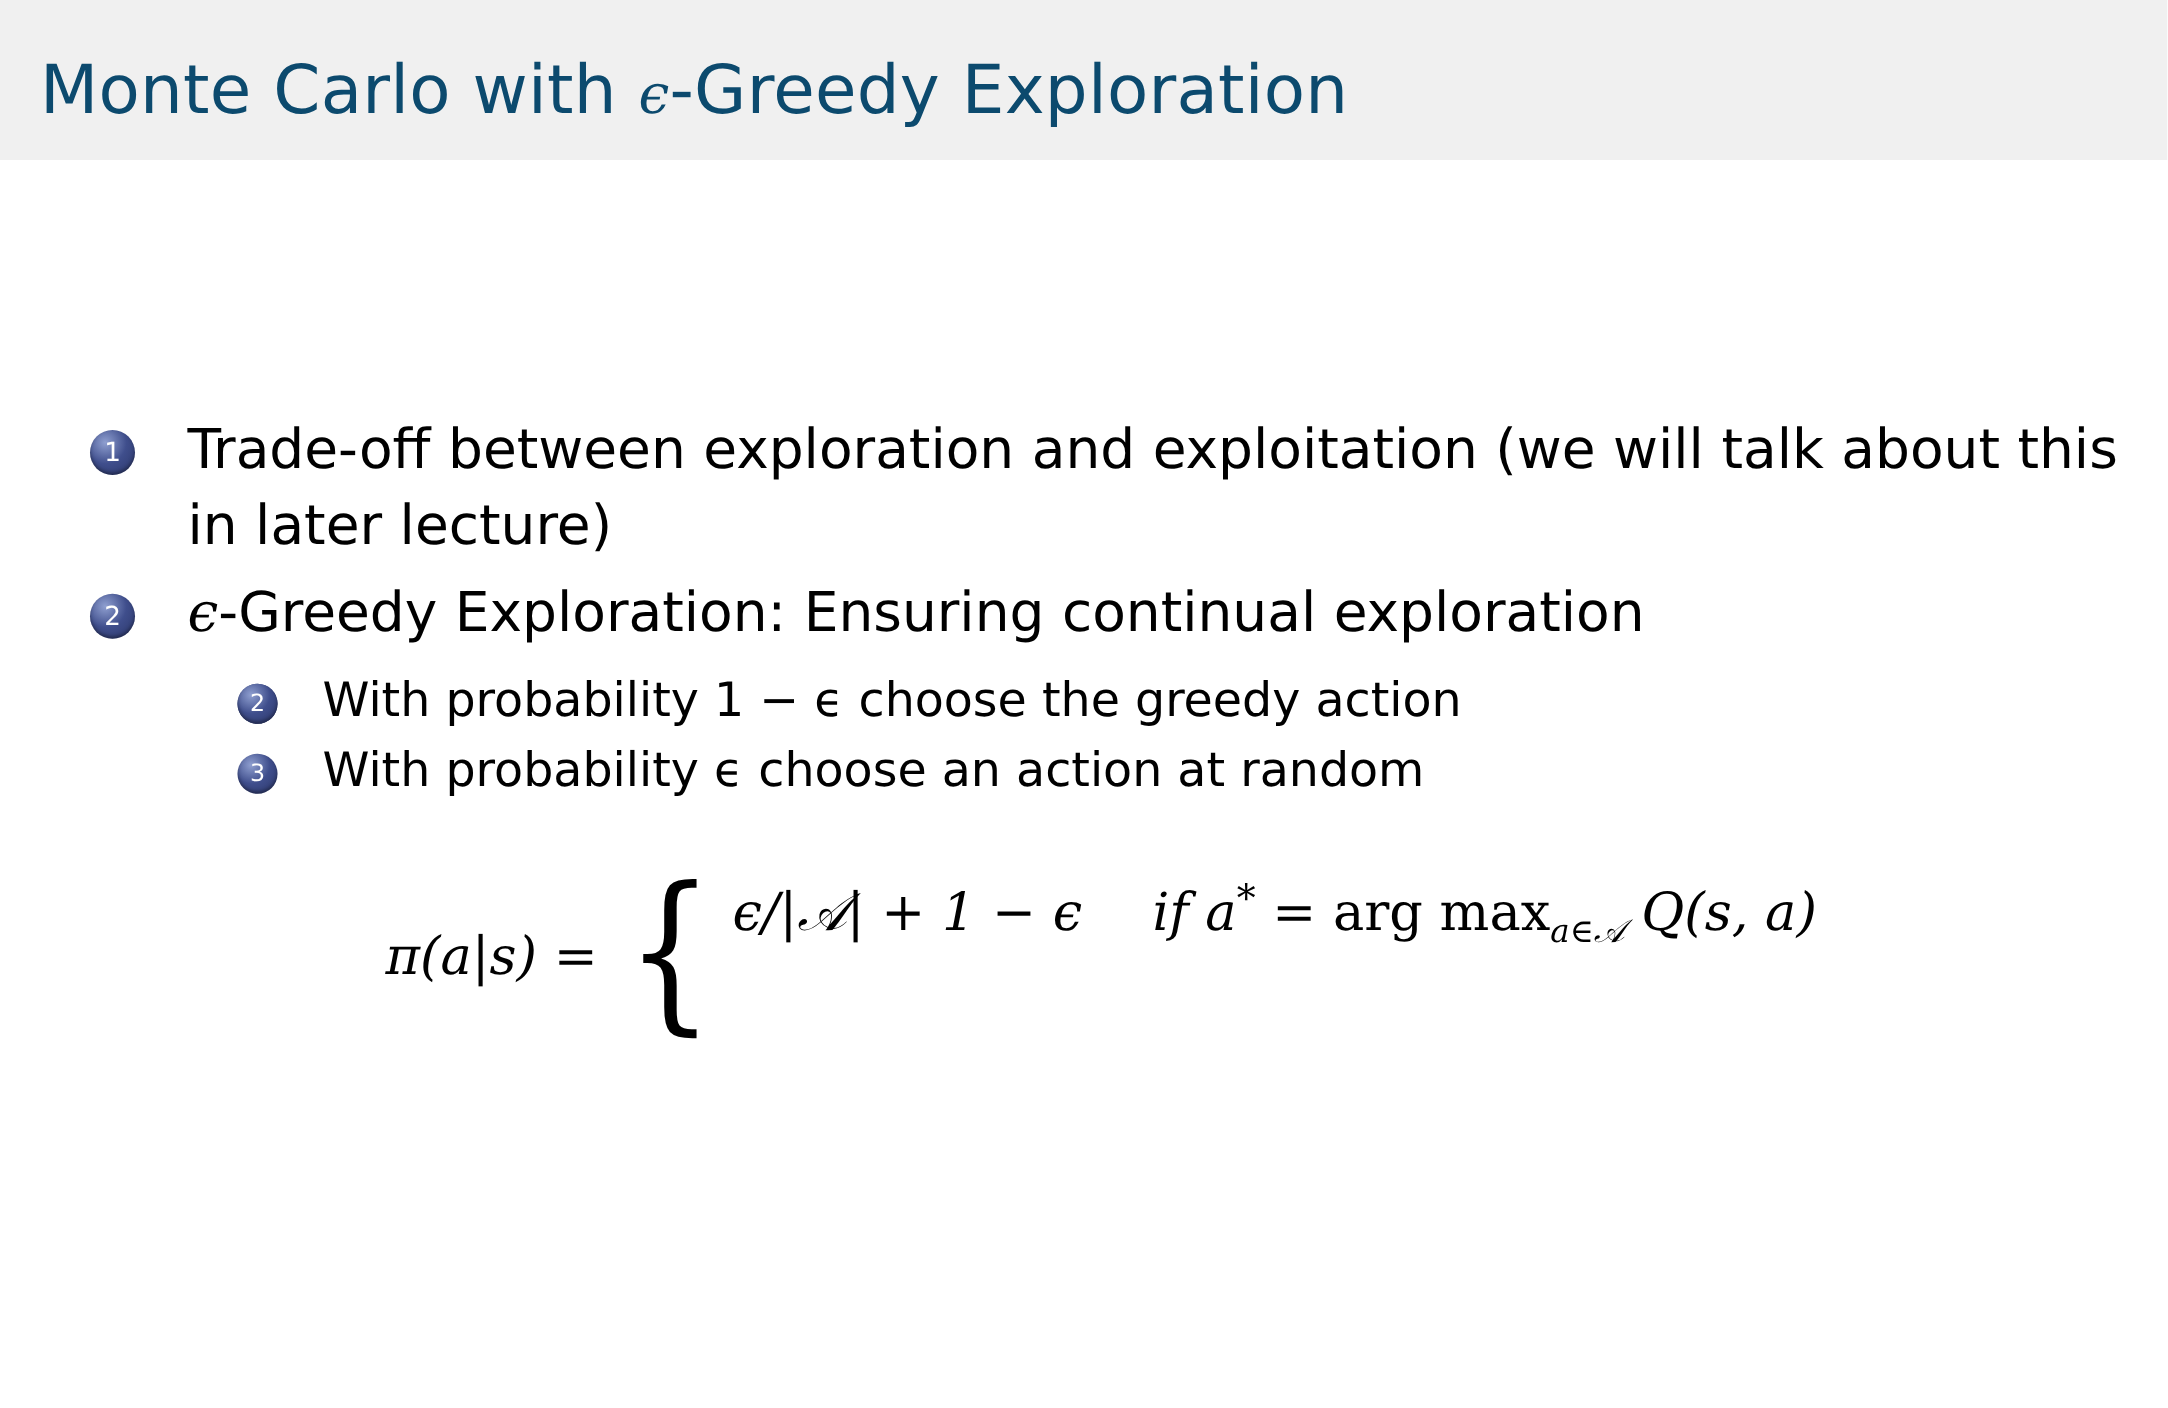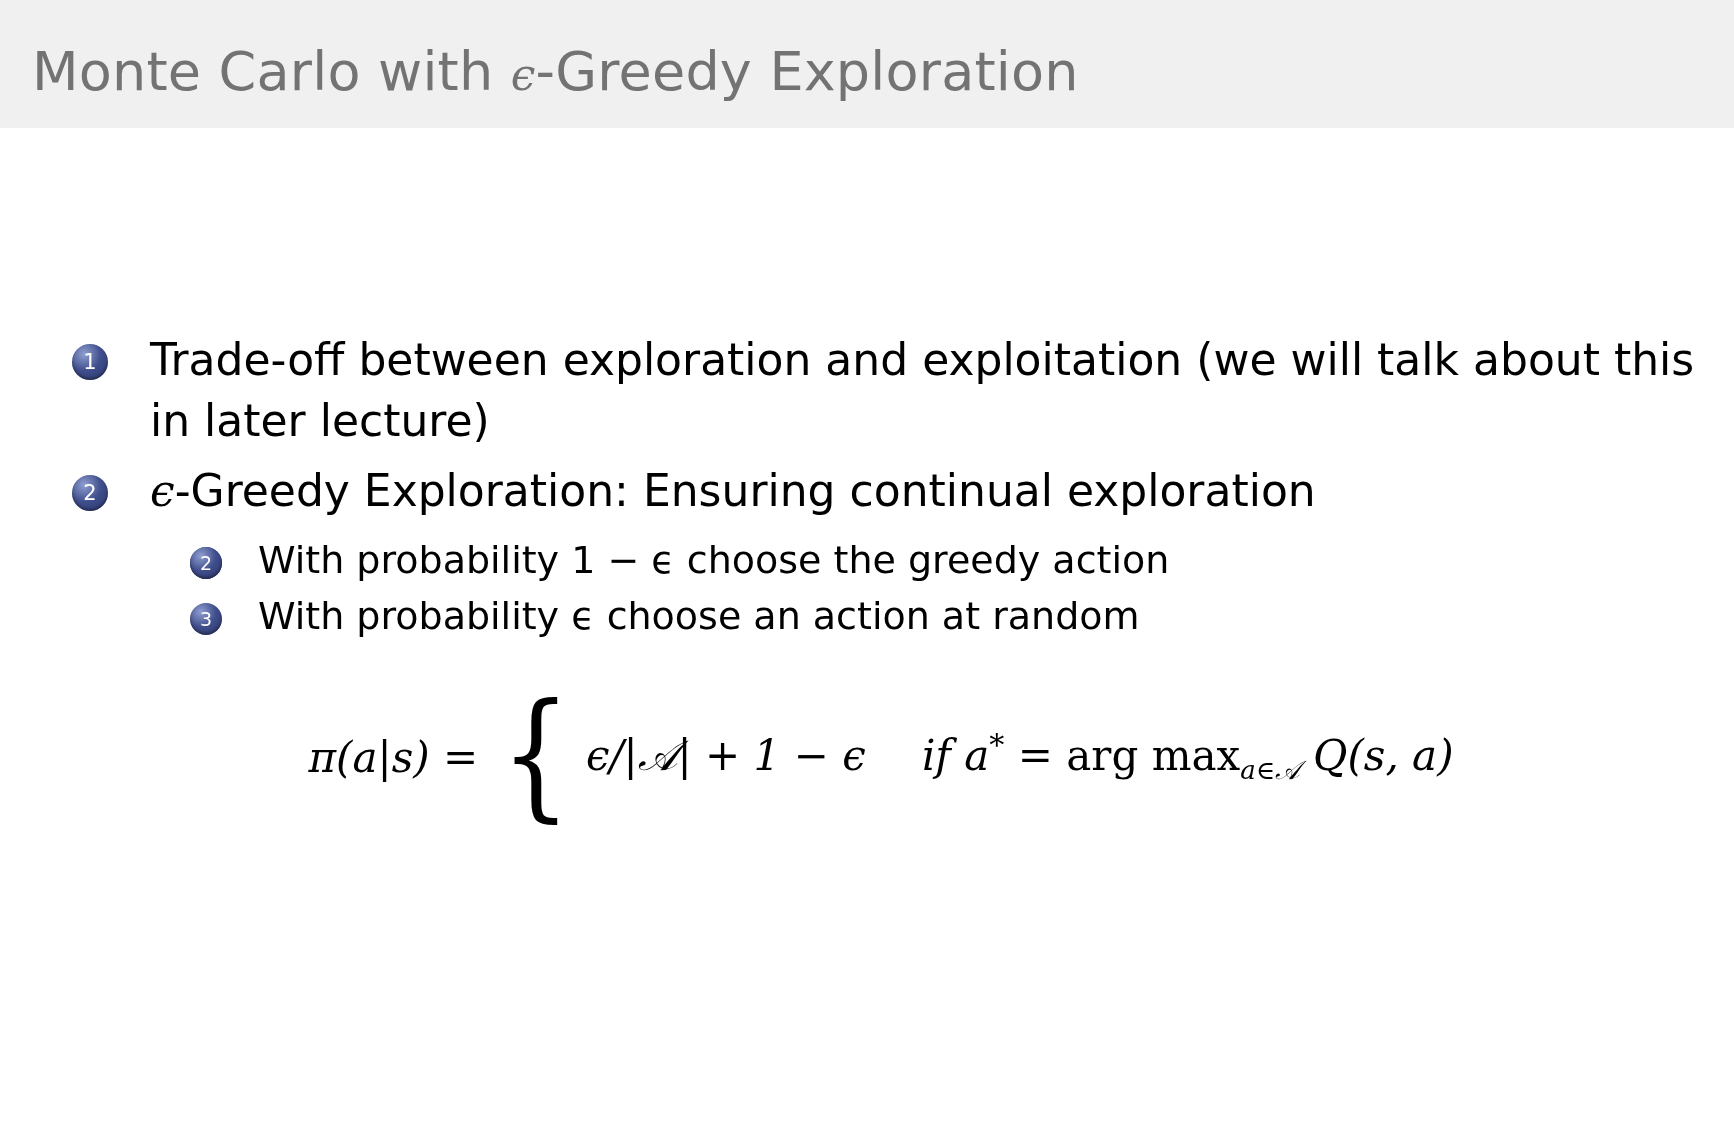--- a/index.html
+++ b/index.html
@@ -27,21 +27,21 @@
     width: 1734px;
     height: 128px;
     background: #f0f0f0;
     display: flex;
     align-items: center;
   }
   .slide-title {
     font-family: "DejaVu Sans", sans-serif;
     font-size: 54px;
     font-weight: 400;
-    color: #737373;
+    color: #0c4a6e;
     padding-left: 32px;
     letter-spacing: 0.2px;
     white-space: nowrap;
     margin-top: 15px;
   }
   .slide-title .eps {
     font-family: "DejaVu Serif", serif;
     font-style: italic;
     font-size: 44px;
   }
@@ -130,21 +130,21 @@
   .brace {
     font-size: 138px;
     line-height: 0.85;
     font-family: "DejaVu Serif", serif;
     transform: scaleX(0.8);
     margin-right: 6px;
     margin-top: -6px;
   }
   .cases {
     display: flex;
-    flex-direction: row;
+    flex-direction: column;
     justify-content: center;
   }
   .case-row {
     display: flex;
     align-items: baseline;
     white-space: nowrap;
     height: 62px;
   }
   .case-expr {
     min-width: 300px;

